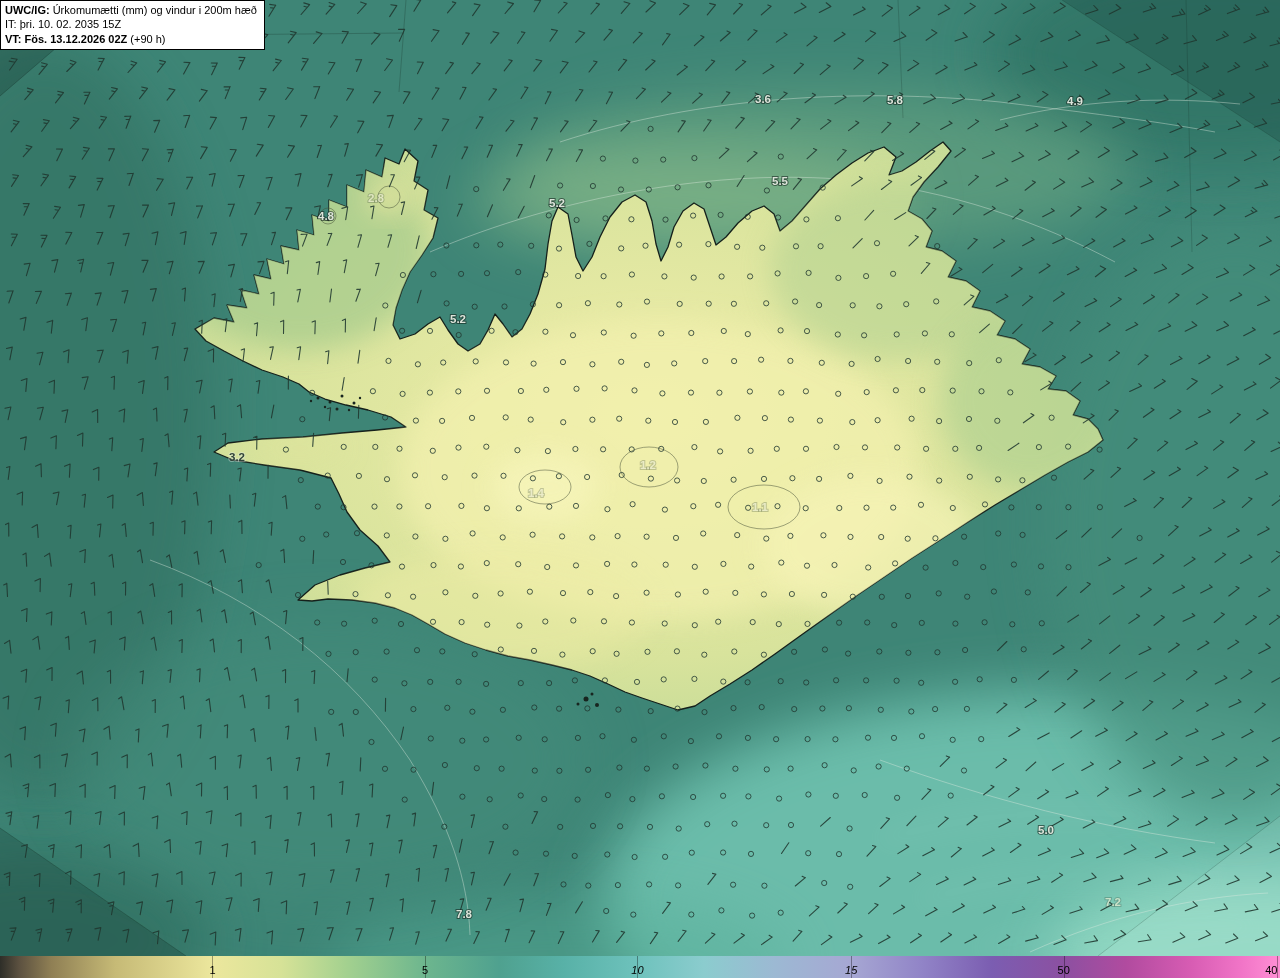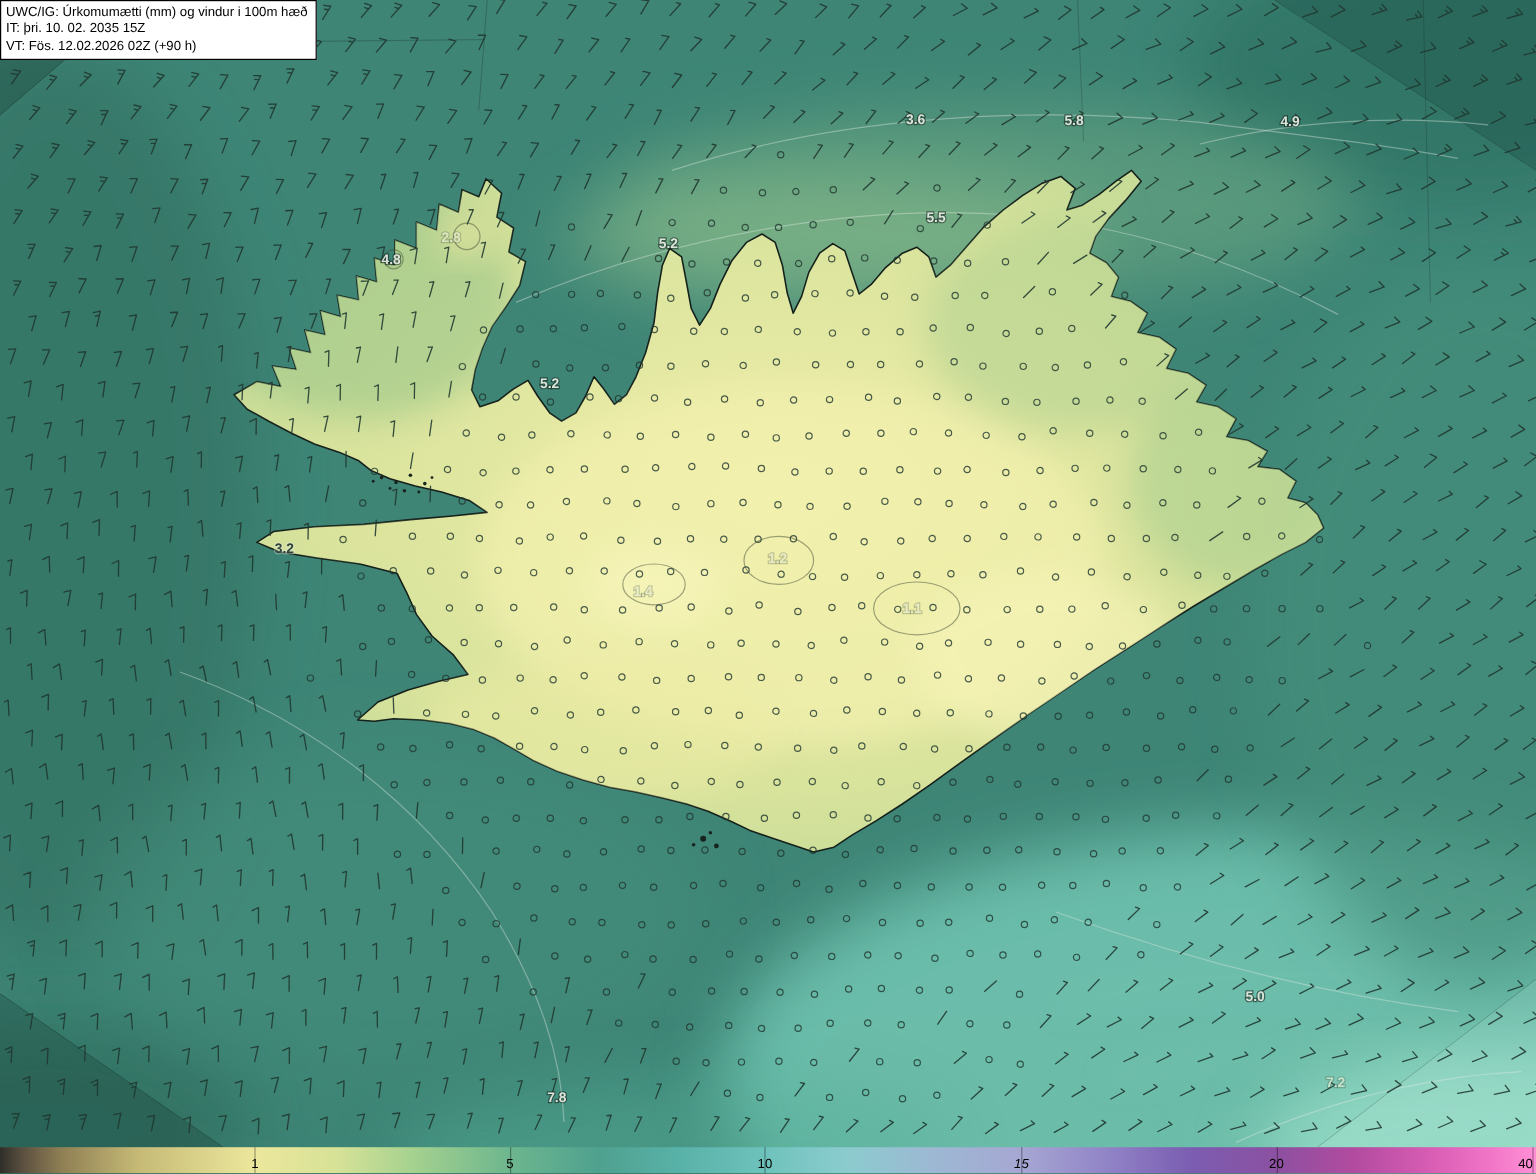--- a/index.html
+++ b/index.html
@@ -1,20 +1,20 @@
 <!DOCTYPE html>
 <html><head>
 <meta charset="utf-8">
 <style>
   html,body{margin:0;padding:0;}
   body{width:1280px;height:978px;overflow:hidden;background:#3e8576;font-family:"Liberation Sans",sans-serif;}
   .stage{position:relative;width:1280px;height:978px;overflow:hidden;box-shadow:inset 0 0 0 1px rgba(0,0,0,.75);}
   #map-svg{position:absolute;left:0;top:0;display:block;}
   .infobox{position:absolute;top:0;left:0;background:#fff;border:1px solid #000;padding:2px 7px 3px 4px;font-size:11px;line-height:1.3;color:#000;white-space:nowrap;z-index:5;}
-  .infobox .b{font-weight:normal;}
+  .infobox .b{font-weight:bold;}
   .colorbar{position:absolute;left:0;right:0;bottom:0;height:22px;z-index:4;}
   .colorbar .grad{position:absolute;left:0;top:0;right:0;bottom:0;}
   .colorbar .tick{position:absolute;bottom:2px;transform:translateX(-50%);font-size:11px;color:#000;line-height:1;z-index:2;}
   .colorbar .tickline{position:absolute;top:0;bottom:0;width:1px;background:rgba(0,0,0,.35);z-index:1;}
 </style>
 </head>
 <body>
 
 <div class="stage">
 
@@ -124,42 +124,42 @@
       <text x="648" y="469" text-anchor="middle" font-family="Liberation Sans, sans-serif" font-size="11.5" font-weight="bold" fill="#e8ead0" stroke="rgba(40,60,45,0.35)" stroke-width="2" paint-order="stroke" opacity="0.72">1.2</text>
       <text x="760" y="511" text-anchor="middle" font-family="Liberation Sans, sans-serif" font-size="11.5" font-weight="bold" fill="#e8ead0" stroke="rgba(40,60,45,0.35)" stroke-width="2" paint-order="stroke" opacity="0.72">1.1</text>
       <text x="1046" y="834" text-anchor="middle" font-family="Liberation Sans, sans-serif" font-size="11.5" font-weight="bold" fill="#dde4da" stroke="rgba(22,38,31,0.6)" stroke-width="2" paint-order="stroke" opacity="1">5.0</text>
       <text x="464" y="918" text-anchor="middle" font-family="Liberation Sans, sans-serif" font-size="11.5" font-weight="bold" fill="#dde4da" stroke="rgba(22,38,31,0.6)" stroke-width="2" paint-order="stroke" opacity="1">7.8</text>
       <text x="1113" y="906" text-anchor="middle" font-family="Liberation Sans, sans-serif" font-size="11.5" font-weight="bold" fill="#e8ead0" stroke="rgba(40,60,45,0.35)" stroke-width="2" paint-order="stroke" opacity="0.72">7.2</text>
     </svg>
 
   <div class="infobox">
     <div>
       <span class="b">UWC/IG:</span>
-      <span>Úrkomumætti (mm) og vindur i 100m hæð</span>
+      <span>Úrkomumætti (mm) og vindur i 200m hæð</span>
     </div>
     <div>
       <span>IT: þri. 10. 02. 2035 15Z</span>
     </div>
     <div>
-      <span class="b">VT: Fös. 12.02.2026 02Z</span>
+      <span class="b">VT: Fös. 13.12.2026 02Z</span>
       <span>(+90 h)</span>
     </div>
   </div>
 
   <div class="colorbar">
     <div class="grad" style="background: linear-gradient(90deg, rgb(46, 46, 40) 0%, rgb(92, 81, 64) 1.5%, rgb(143, 127, 84) 4%, rgb(198, 186, 118) 9%, rgb(236, 231, 157) 16.6%, rgb(214, 226, 151) 22%, rgb(164, 209, 143) 27%, rgb(109, 182, 142) 33.2%, rgb(79, 161, 143) 39%, rgb(88, 177, 167) 44%, rgb(110, 194, 188) 49.8%, rgb(139, 204, 206) 55%, rgb(156, 185, 211) 60.5%, rgb(166, 167, 211) 66.5%, rgb(145, 132, 199) 72%, rgb(123, 93, 177) 77.5%, rgb(140, 80, 161) 83.1%, rgb(177, 75, 159) 88%, rgb(215, 92, 179) 93%, rgb(241, 117, 199) 97%, rgb(255, 143, 213) 100%);"></div>
     <div id="ticks">
         <div class="tickline" style="left: 16.6%;"></div>
         <span class="tick" style="left: 16.6%;">1</span>
         <div class="tickline" style="left: 33.2%;"></div>
         <span class="tick" style="left: 33.2%;">5</span>
         <div class="tickline" style="left: 49.8%;"></div>
-        <span class="tick" style="left: 49.8%;">10</span>
+        <span class="tick" style="left: 49.8%; font-style: italic;">10</span>
         <div class="tickline" style="left: 66.5%;"></div>
         <span class="tick" style="left: 66.5%; font-style: italic;">15</span>
         <div class="tickline" style="left: 83.1%;"></div>
-        <span class="tick" style="left: 83.1%;">20</span>
+        <span class="tick" style="left: 83.1%;">50</span>
         <div class="tickline" style="left: 99.8%;"></div>
         <span class="tick" style="left: 99.8%; transform: translateX(-100%);">40</span>
       </div>
   </div>
 
 </div>
 
 </body></html>

